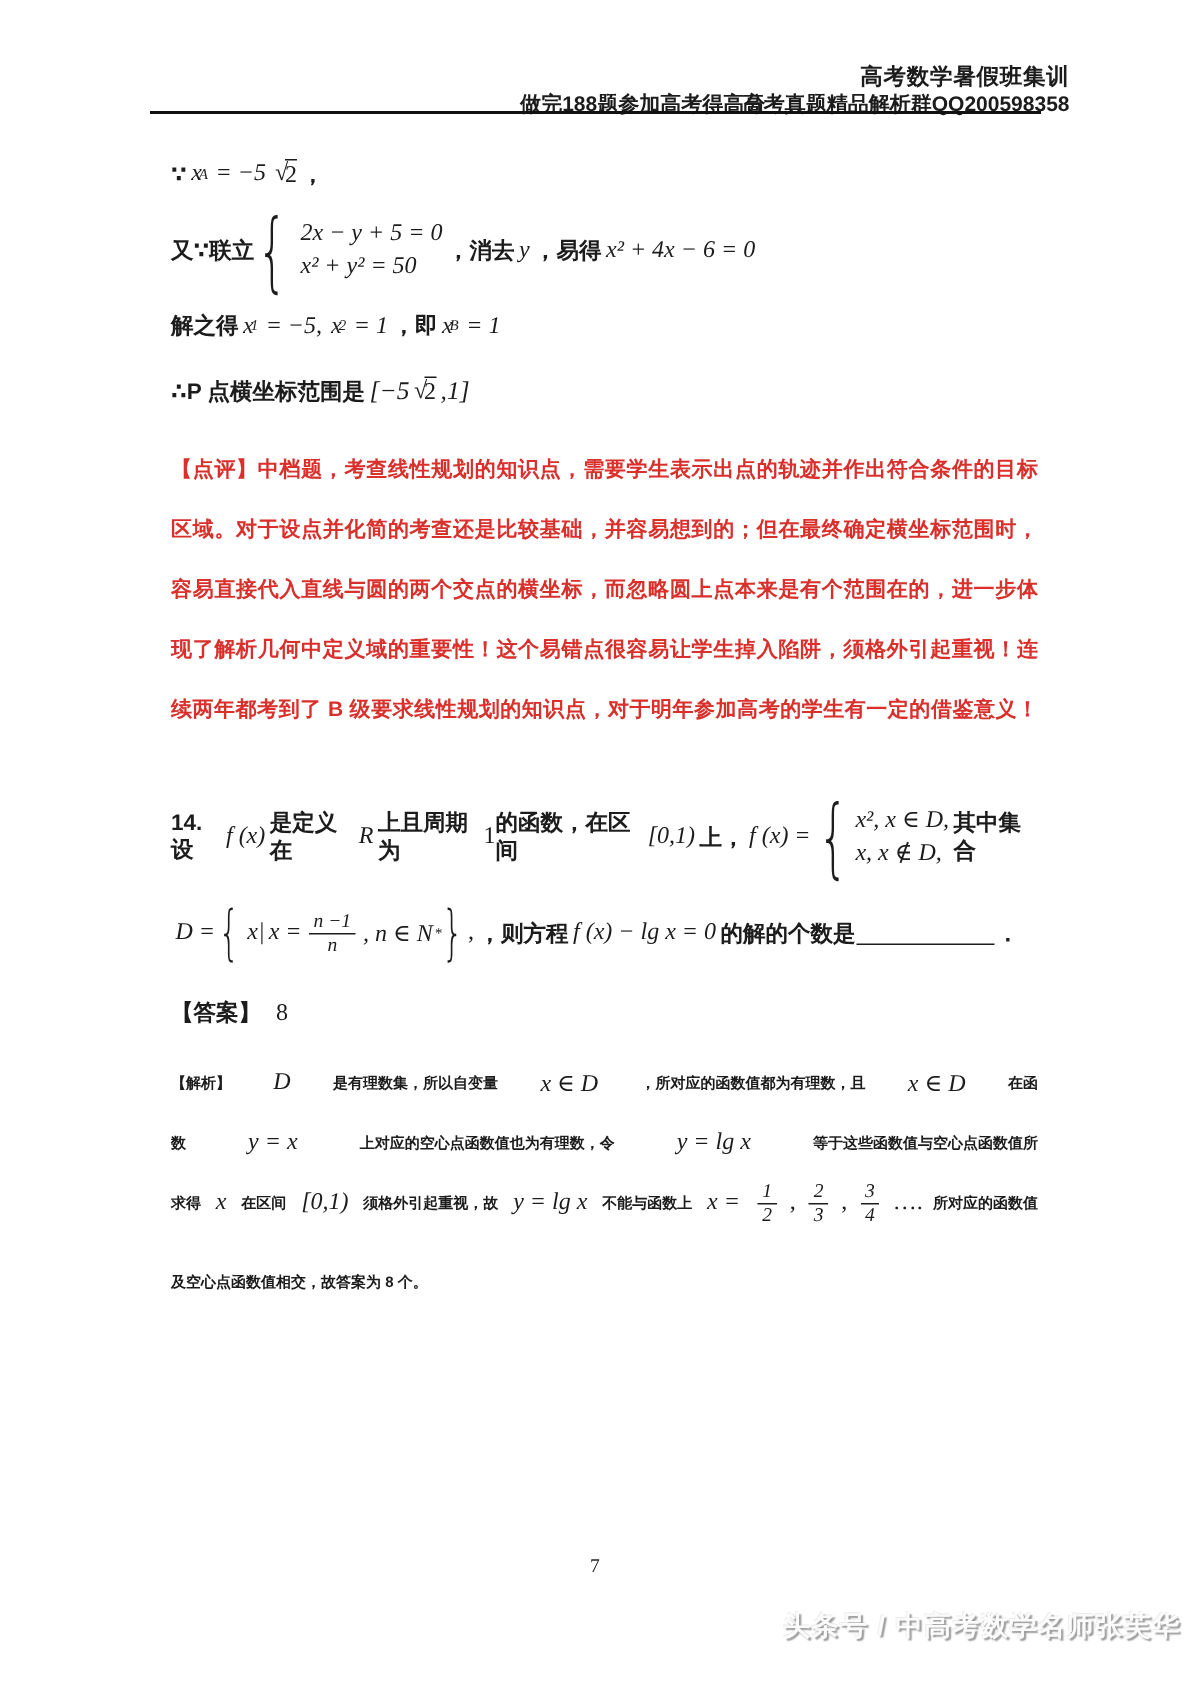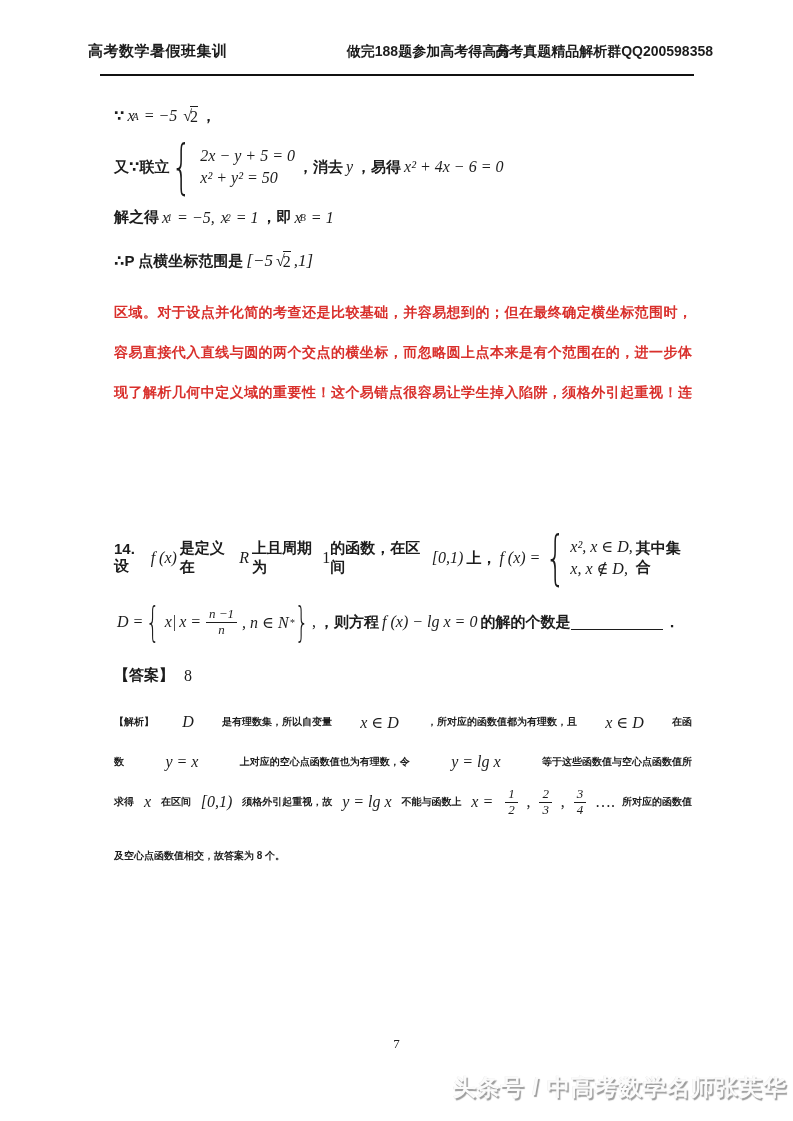--- a/index.html
+++ b/index.html
@@ -3,21 +3,21 @@
 <meta charset="utf-8">
 <style>
   html,body{margin:0;padding:0;}
   body{
     width:793px;height:1121px;position:relative;background:#ffffff;
     font-family:"Liberation Sans","DejaVu Sans",sans-serif;
     color:#1c1c1c;overflow:hidden;
   }
   
   .header{position:absolute;top:42px;left:88px;right:80px;display:flex;
-    justify-content:space-between;align-items:flex-end;white-space:nowrap;}
+    align-items:flex-end;white-space:nowrap;flex-direction:column;}
   .header-left{font-size:15px;font-weight:700;letter-spacing:.5px;}
   .header-right{font-size:14px;font-weight:700;display:flex;}
   .promo-overlap{margin-left:-15px;}
   .rule{position:absolute;top:74px;left:100px;width:594px;height:2px;background:#111;}
   
   .content{position:absolute;top:0;left:114px;width:578px;height:100%;}
   .abs{position:absolute;left:0;right:0;}
   .row{display:flex;align-items:center;flex-wrap:nowrap;}
   .cn{font-weight:600;font-size:15px;}
   .cn14{font-weight:700;font-size:10px;text-align:right;}
@@ -43,21 +43,21 @@
   .frac .fd{padding:0 3px;}
   
   .red{color:#d9302c;}
   .jline{font-size:14px;font-weight:600;line-height:40px;text-align:justify;
     text-align-last:justify;word-break:break-all;}
   .jflex{display:flex;justify-content:space-between;align-items:center;}
   .blank{display:inline-block;width:92px;border-bottom:1.2px solid #1c1c1c;height:14px;margin:0 1px;}
   
   .pagenum{position:absolute;top:1036px;left:0;width:793px;text-align:center;
     font-size:13px;font-family:"Liberation Serif","DejaVu Serif",serif;}
-  .watermark{position:absolute;top:1072px;right:6px;font-size:23px;font-weight:700;
+  .watermark{position:absolute;top:1072px;right:6px;font-size:18px;font-weight:700;
     letter-spacing:1px;color:#fbfbfb;
     text-shadow:1.5px 1.5px 1px #9c9c9c,-0.5px -0.5px 0 #ececec;white-space:nowrap;}
 </style>
 </head>
 <body>
 
 <div class="header">
   <span class="header-left">高考数学暑假班集训</span>
   <span class="header-right">
     <span>做完188题参加高考得高分</span>
@@ -107,23 +107,25 @@
 
   <div class="abs row" style="top:244px;height:34px;">
     <span class="cn">∴P 点横坐标范围是</span>
     <span class="math" style="margin-right:0;font-size:17px;">[−5</span>
     <span class="math rad">√</span>
     <span class="math rm ovl">2</span>
     <span class="math" style="margin-left:0;font-size:17px;">,1]</span>
   </div>
 
   <div class="abs red" style="top:292px;">
+    <div class="jline">【点评】中档题，考查线性规划的知识点，需要学生表示出点的轨迹并作出符合条件的目标</div>
     <div class="jline">区域。对于设点并化简的考查还是比较基础，并容易想到的；但在最终确定横坐标范围时，</div>
     <div class="jline">容易直接代入直线与圆的两个交点的横坐标，而忽略圆上点本来是有个范围在的，进一步体</div>
     <div class="jline">现了解析几何中定义域的重要性！这个易错点很容易让学生掉入陷阱，须格外引起重视！连</div>
+    <div class="jline">续两年都考到了 B 级要求线性规划的知识点，对于明年参加高考的学生有一定的借鉴意义！</div>
   </div>
 
   <div class="abs row jflex" style="top:522px;height:72px;">
     <span class="cn">14.设</span>
     <span class="math">f (x)</span>
     <span class="cn">是定义在</span>
     <span class="math">R</span>
     <span class="cn">上且周期为</span>
     <span class="math rm" style="margin:0;">1</span>
     <span class="cn">的函数，在区间</span>

